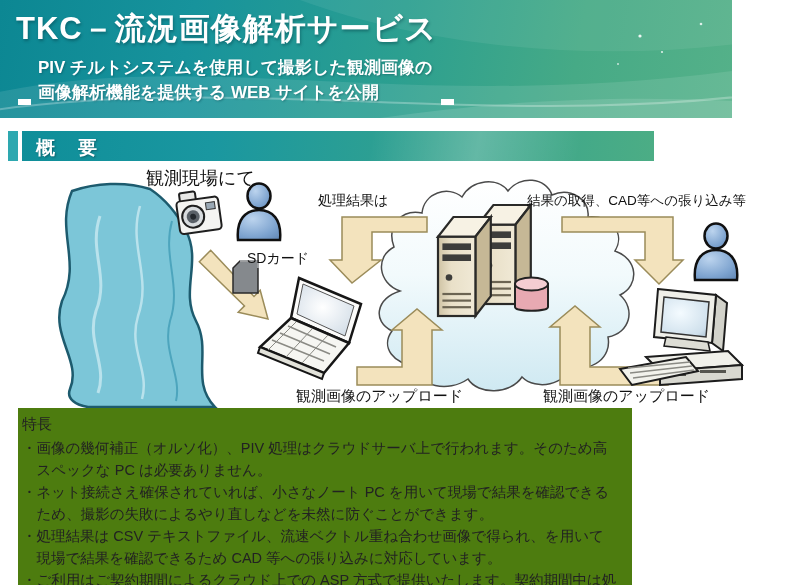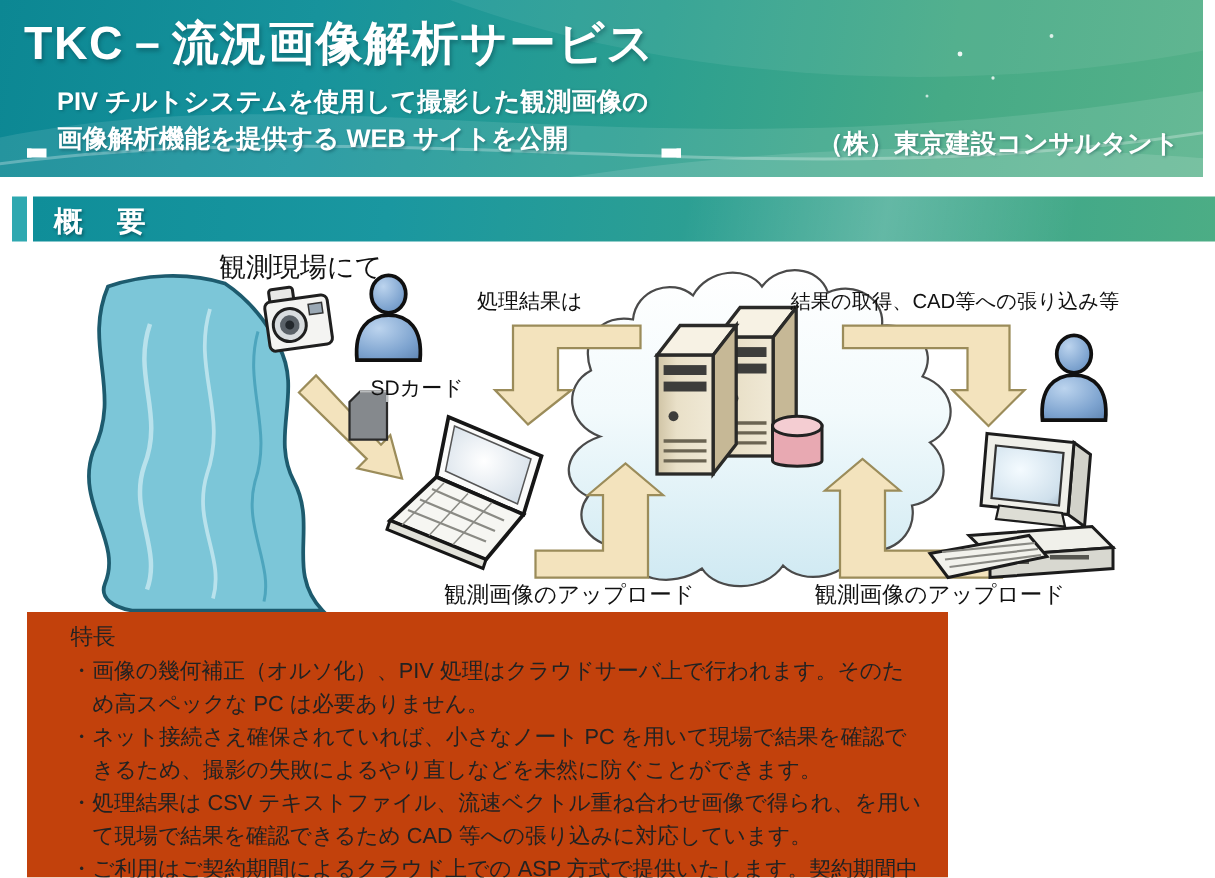--- a/index.html
+++ b/index.html
@@ -3,21 +3,21 @@
 <meta charset="utf-8">
 <style>
   html,body { margin:0; padding:0; }
   body {
     width:810px; height:585px; position:relative; overflow:hidden;
     background:#ffffff;
     font-family:"Liberation Sans", sans-serif;
   }
   
   .header {
-    position:absolute; left:0; top:0; width:802px; height:118px;
+    position:absolute; left:0; top:0; width:732px; height:118px;
     background:linear-gradient(100deg,#0c8793 0%,#17939c 26%,#2b9f90 54%,#46aa86 78%,#55b189 100%);
     overflow:hidden;
   }
   .header svg { position:absolute; left:0; top:0; }
   .main-title {
     position:absolute; left:16px; top:8px; font-size:31px; font-weight:bold;
     color:#fff; letter-spacing:1px; text-shadow:1px 2px 3px rgba(0,50,60,.4);
     white-space:nowrap;
   }
   .subtitle-wrap { position:absolute; left:18px; top:53px; display:flex; align-items:flex-end; }
@@ -28,21 +28,21 @@
     font-size:17px; font-weight:bold; color:#fff; line-height:25px;
     text-shadow:1px 1px 2px rgba(0,50,60,.35); white-space:nowrap; padding-top:2px;
   }
   .company {
     position:absolute; right:16px; top:84px; font-size:17px; font-weight:bold;
     color:#fff; text-shadow:1px 1px 2px rgba(0,50,60,.35); white-space:nowrap;
   }
   
   .section-accent { position:absolute; left:8px; top:131px; width:10px; height:30px; background:#2ea8b0; }
   .section-bar {
-    position:absolute; left:22px; top:131px; width:788px; height:30px;
+    position:absolute; left:22px; top:131px; width:632px; height:30px;
     background:
       linear-gradient(100deg, rgba(255,255,255,0) 55%, rgba(255,255,255,.22) 72%, rgba(255,255,255,0) 88%),
       linear-gradient(95deg,#0f8e99 0%,#1a97a0 30%,#33a28e 65%,#4cad85 100%);
   }
   .section-title {
     color:#fff; font-size:19px; font-weight:bold; padding:4px 0 0 14px;
     letter-spacing:2px; text-shadow:1px 1px 2px rgba(0,40,50,.45);
   }
   
   .diagram { position:absolute; left:0; top:161px; width:810px; height:184px; }
@@ -51,21 +51,21 @@
   .lbl-site    { left:146px; top:5px;  font-size:18px; }
   .lbl-cloud   { left:440px; top:4px;  font-size:17px; }
   .lbl-confirm { left:318px; top:31px; font-size:14px; }
   .lbl-acquire { left:527px; top:31px; font-size:13.5px; }
   .lbl-sd      { left:247px; top:89px; font-size:14px; }
   .lbl-upl     { left:296px; top:226px; font-size:15px; }
   .lbl-upr     { left:543px; top:226px; font-size:15px; }
   
   .features {
     position:absolute; left:18px; top:408px; width:614px; height:177px;
-    background:#c2410c; box-sizing:border-box; padding:7px 15px 0 27px;
+    background:#4d7c0f; box-sizing:border-box; padding:7px 15px 0 2px;
   }
   .features-title { font-size:15px; color:#222; margin:0 0 3px 2px; }
   .features ul { margin:0; padding:0 0 0 2px; list-style:none; }
   .features li {
     font-size:14.5px; line-height:22px; color:#222;
     padding-left:1em; text-indent:-1em;
   }
 </style>
 </head>
 <body>
@@ -84,21 +84,20 @@
   </svg>
   <div class="main-title">TKC－流況画像解析サービス</div>
   <div class="subtitle-wrap">
     <div class="bracket bracket-left"></div>
     <div class="subtitle-text">
       <div>PIV チルトシステムを使用して撮影した観測画像の</div>
       <div>画像解析機能を提供する WEB サイトを公開</div>
     </div>
     <div class="bracket bracket-right"></div>
   </div>
-  <div class="company">（株）東京建設コンサルタント</div>
 </div>
 
 <div class="section-accent"></div>
 <div class="section-bar">
   <div class="section-title">概　要</div>
 </div>
 
 <div class="diagram">
   <svg width="810" height="247" viewBox="0 0 810 247">
     <defs>

